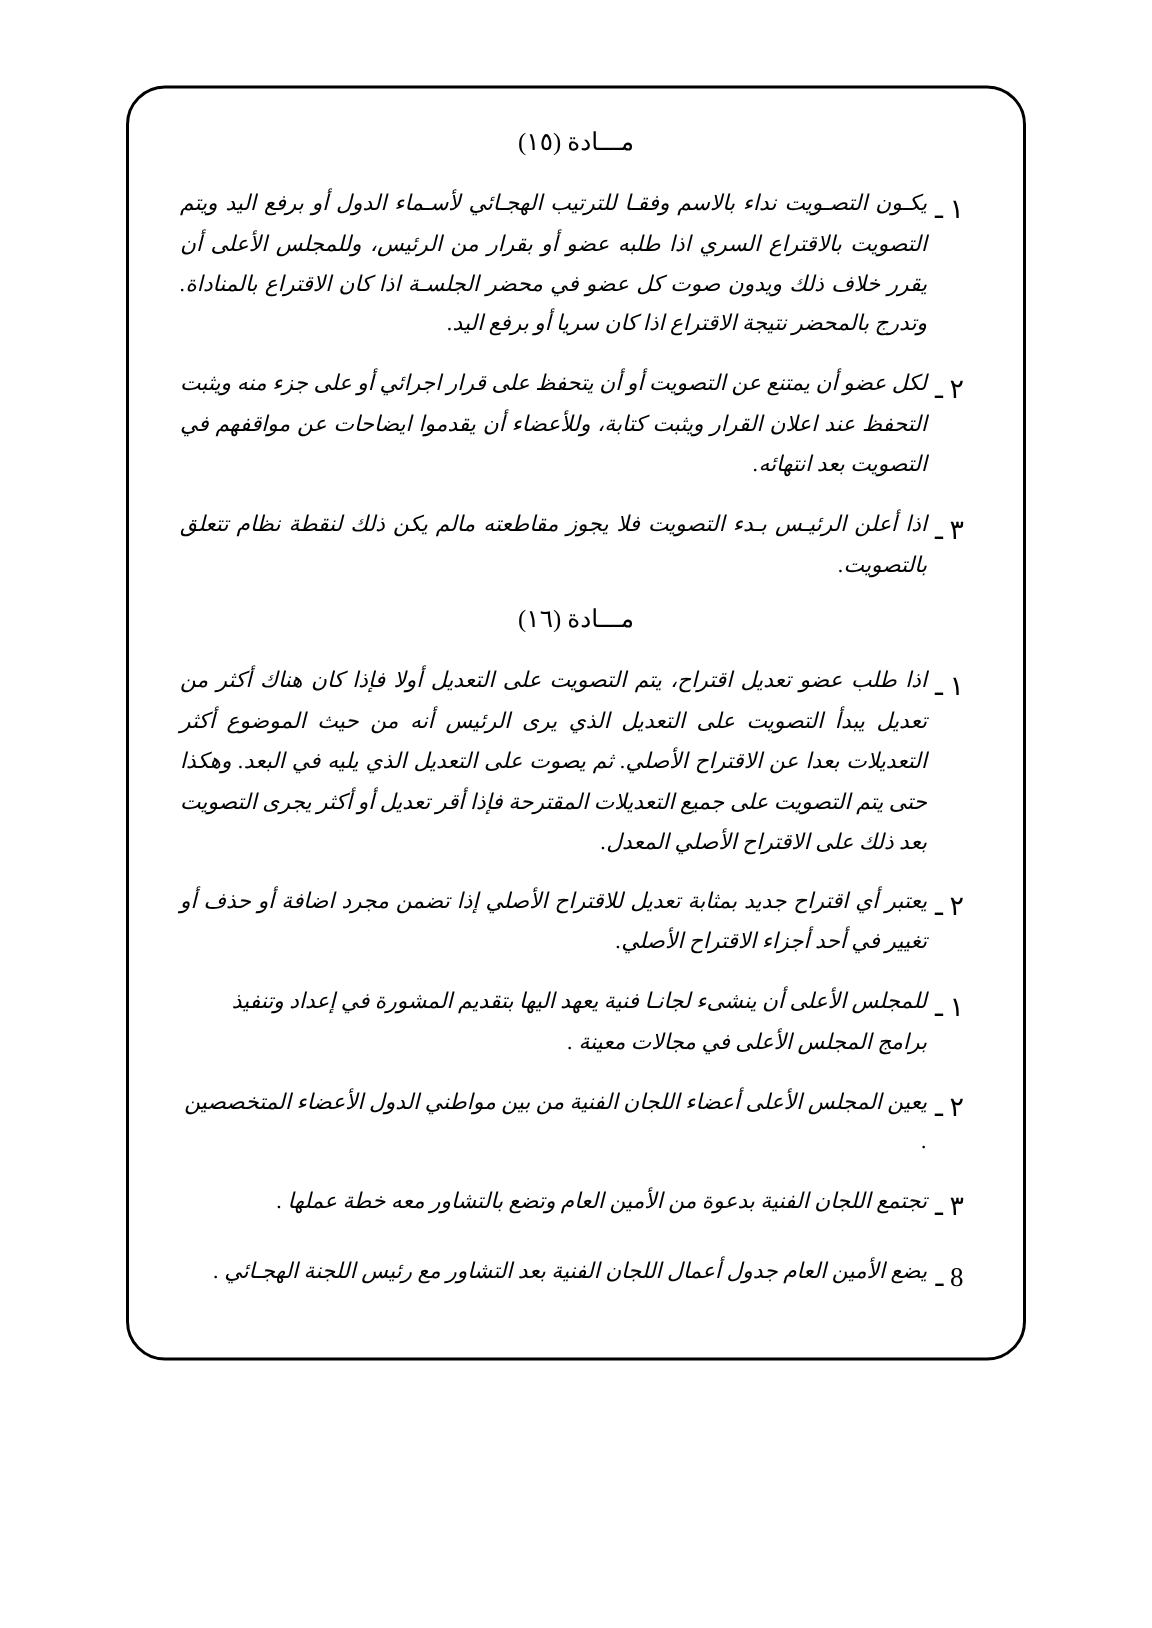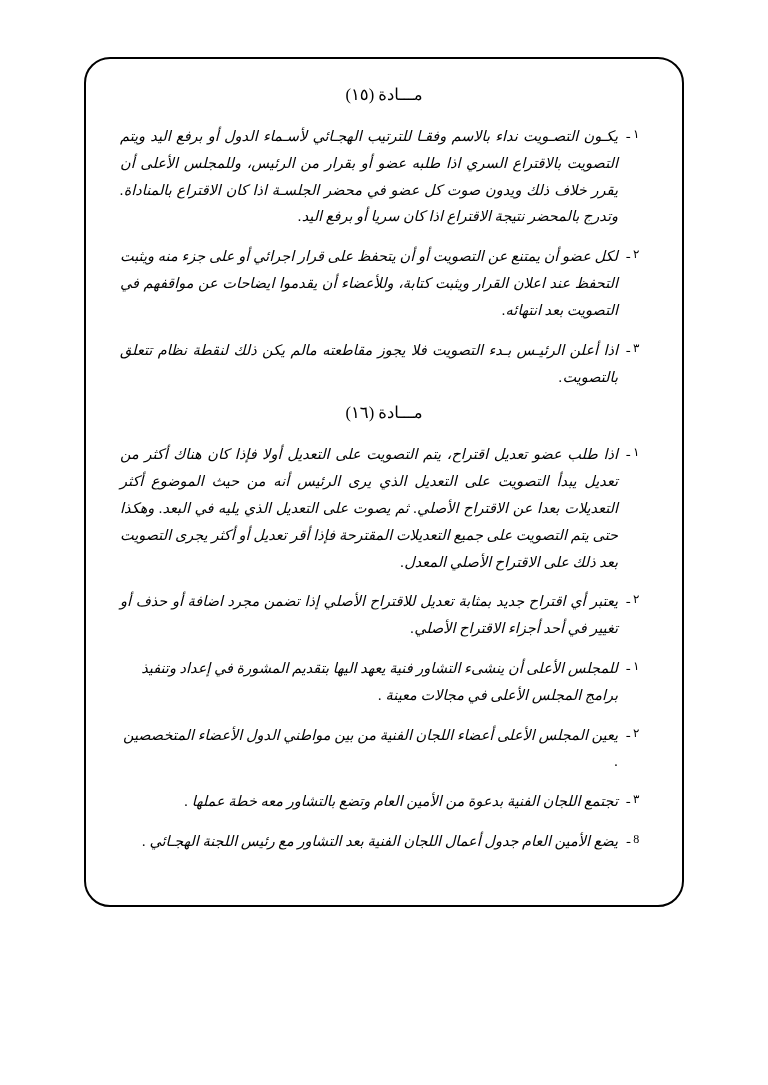--- a/index.html
+++ b/index.html
@@ -53,21 +53,21 @@
     display: flex;
     flex-direction: row;
     align-items: flex-start;
     margin-bottom: 13px;
     direction: rtl;
   }
   .clause-num {
     flex: 0 0 auto;
     width: 30px;
     text-align: center;
-    font-size: 12px;
+    font-size: 18px;
     line-height: 1.85;
     white-space: nowrap;
     padding-top: 0px;
   }
   .clause-text {
     flex: 1 1 auto;
     font-size: 14.5px;
     line-height: 1.85;
     text-align: justify;
     text-align-last: right;
@@ -136,21 +136,21 @@
           <div class="clause-num">٢ ـ</div>
           <div class="clause-text">يعتبر أي اقتراح جديد بمثابة تعديل للاقتراح الأصلي إذا تضمن مجرد اضافة أو حذف أو تغيير في أحد أجزاء الاقتراح الأصلي.</div>
         </div>
       </div>
     </div>
 
     <div class="article-block block-17">
       <div class="clause-list">
         <div class="clause">
           <div class="clause-num">١ ـ</div>
-          <div class="clause-text">للمجلس الأعلى أن ينشىء التشاور فنية يعهد اليها بتقديم المشورة في إعداد وتنفيذ برامج المجلس الأعلى في مجالات معينة .</div>
+          <div class="clause-text">للمجلس الأعلى أن ينشىء لجانـا فنية يعهد اليها بتقديم المشورة في إعداد وتنفيذ برامج المجلس الأعلى في مجالات معينة .</div>
         </div>
         <div class="clause">
           <div class="clause-num">٢ ـ</div>
           <div class="clause-text">يعين المجلس الأعلى أعضاء اللجان الفنية من بين مواطني الدول الأعضاء المتخصصين .</div>
         </div>
         <div class="clause">
           <div class="clause-num">٣ ـ</div>
           <div class="clause-text">تجتمع اللجان الفنية بدعوة من الأمين العام وتضع بالتشاور معه خطة عملها .</div>
         </div>
         <div class="clause">

